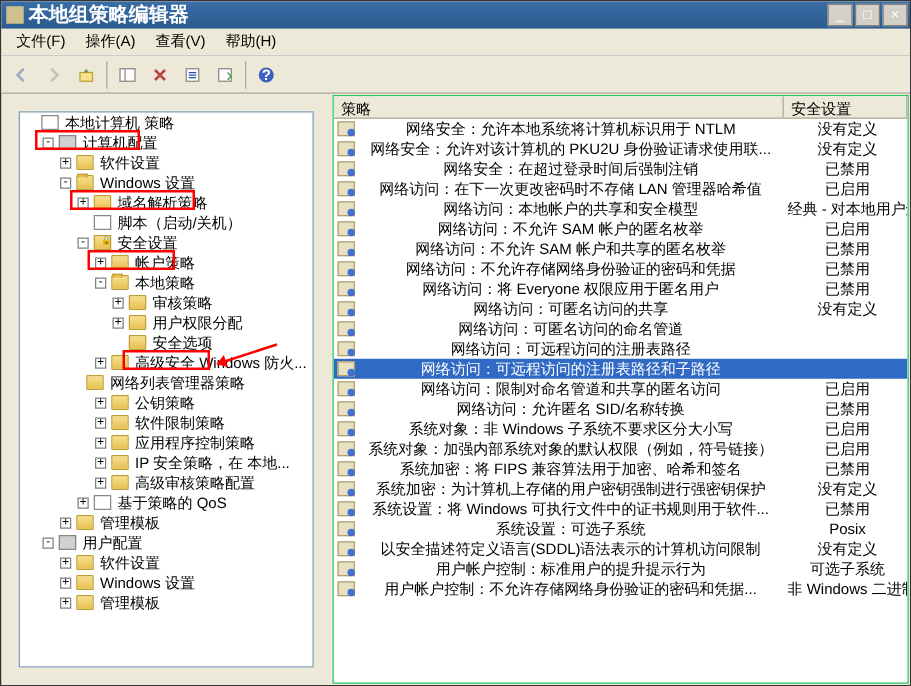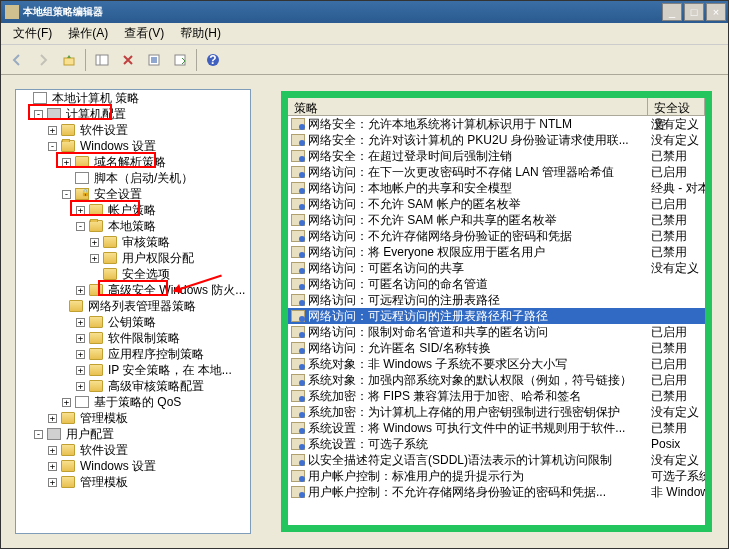--- a/index.html
+++ b/index.html
@@ -1,34 +1,34 @@
 <!DOCTYPE html>
 <html><head>
 <meta charset="utf-8">
 <style>
 * { margin: 0; padding: 0; box-sizing: border-box; font-family: "SimSun", "Microsoft YaHei", Arial, sans-serif; font-size: 12px; }
 body { background: #ece9d8; width: 729px; height: 549px; overflow: hidden; border: 1px solid #333; }
 
 .titlebar { background: linear-gradient(to bottom, #3a6ea5 0%, #2a5a8f 100%); height: 22px; display: flex; align-items: center; padding: 0 2px 0 4px; color: white; }
 .titlebar .icon-app { width: 14px; height: 14px; background: #d0c090; margin-right: 4px; display: inline-block; }
-.titlebar .title { flex: 1; font-weight: bold; font-size: 10px; }
+.titlebar .title { flex: 1; font-weight: bold; font-size: 16px; }
 .winbtns { display: flex; gap: 2px; }
 .winbtn { width: 20px; height: 18px; background: #d4d0c8; border: 1px solid #808080; display: flex; align-items: center; justify-content: center; cursor: pointer; font-size: 11px; font-family: Arial; }
 
 .menubar { background: #ece9d8; height: 22px; display: flex; align-items: center; padding: 0 4px; border-bottom: 1px solid #ccc; }
 .menubar .menuitem { padding: 2px 8px; cursor: pointer; }
 
 .toolbar { background: #ece9d8; height: 30px; display: flex; align-items: center; padding: 0 4px; border-bottom: 1px solid #aca899; gap: 2px; }
 .tbtn { width: 24px; height: 24px; display: flex; align-items: center; justify-content: center; cursor: pointer; border: 1px solid transparent; }
 .tbtn.disabled { opacity: 0.4; cursor: default; }
 .tsep { width: 1px; height: 22px; background: #aca899; margin: 0 2px; }
 
 .main { display: flex; height: 473px; }
 .tree-pane { width: 236px; background: white; border: 1px solid #7f9db9; margin: 14px; overflow: auto; position: relative; }
-.list-pane { flex: 1; background: white; border: 7px solid #22c55e; margin: 16px; overflow: hidden; position: relative; display: flex; flex-direction: column; }
+.list-pane { flex: 1; background: white; border: 1px solid #22c55e; margin: 1px; overflow: hidden; position: relative; display: flex; flex-direction: column; }
 
 .tree-node { white-space: nowrap; height: 16px; line-height: 16px; display: flex; align-items: center; }
 .expander { width: 9px; height: 9px; border: 1px solid #808080; display: inline-flex; align-items: center; justify-content: center; font-size: 9px; font-family: monospace; line-height: 7px; background: white; cursor: pointer; margin-right: 4px; flex-shrink: 0; }
 .expander.blank { border: none; background: transparent; }
 .node-icon { width: 14px; height: 12px; margin-right: 3px; display: inline-block; flex-shrink: 0; }
 .folder { background: linear-gradient(to bottom, #f8e090 0%, #e8c050 100%); border: 1px solid #c0a030; border-radius: 1px; position: relative; }
 .folder.open::before { content: ''; position: absolute; top: -2px; left: 0; width: 6px; height: 2px; background: #e8c050; border: 1px solid #c0a030; border-bottom: none; }
 .computer-icon { background: #d0d0d0; border: 1px solid #888; }
 .script-icon { background: white; border: 1px solid #888; }
 .security-icon { background: linear-gradient(to bottom,#f8e090,#e8c050); border:1px solid #c0a030; position:relative; }
@@ -36,21 +36,21 @@
 .chart-icon { background:#fff; border:1px solid #888; }
 .node-label { padding: 0 2px; cursor: pointer; }
 
 .redbox { position: absolute; border: 2px solid #ff0000; pointer-events: none; }
 .redarrow { position: absolute; width: 50px; height: 2px; background: #ff0000; transform-origin: left center; }
 .redarrow::after { content: ''; position: absolute; left: -6px; top: -4px; border: 5px solid transparent; border-right: 8px solid #ff0000; }
 
 .list-header { display: flex; background: #ece9d8; border-bottom: 1px solid #aca899; height: 18px; flex-shrink: 0; }
 .list-header .col { border-right: 1px solid #aca899; padding: 2px 6px; font-size: 12px; cursor: pointer; }
 .list-body { flex: 1; overflow-y: scroll; overflow-x: scroll; }
-.list-row { display: flex; height: 16px; align-items: center; white-space: nowrap; }
+.list-row { display: flex; height: 16px; align-items: center; white-space: nowrap; text-align: center; }
 .list-row.selected { background: #316ac5; color: white; }
 .row-icon { width: 14px; height: 12px; margin: 0 3px 0 3px; background: #e8e0c0; border: 1px solid #b0a070; flex-shrink: 0; position: relative; }
 .row-icon::after { content:''; position:absolute; right:-1px; bottom:-1px; width:6px; height:6px; background:#4070d0; border-radius:50%; }
 .list-row .c1 { width: 343px; overflow: hidden; padding-right: 4px; }
 .list-row .c2 { flex: 1; overflow: hidden; }
 </style>
 </head>
 <body>
 
 <div class="titlebar">

